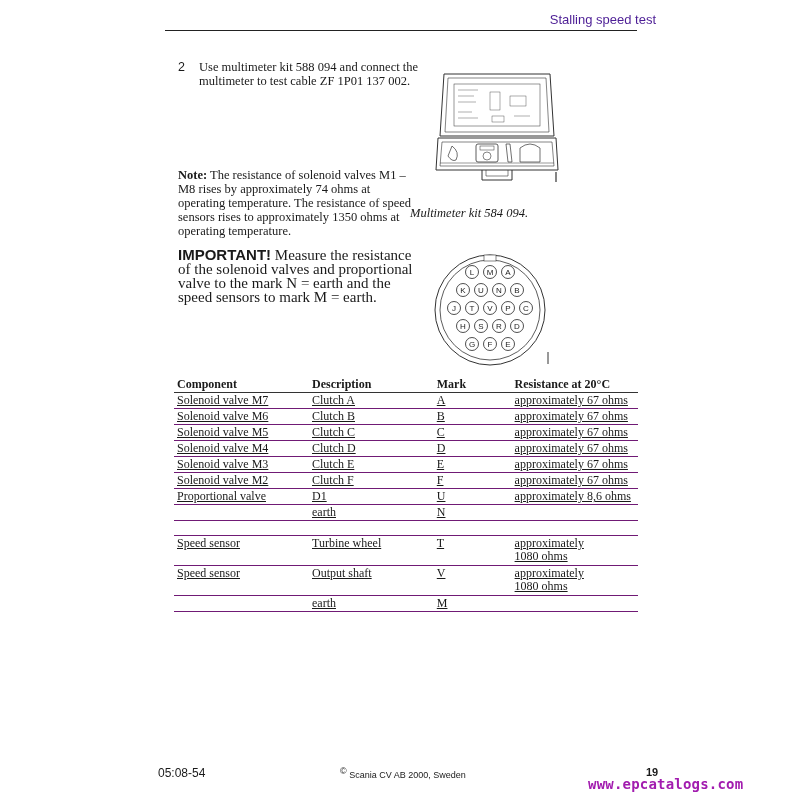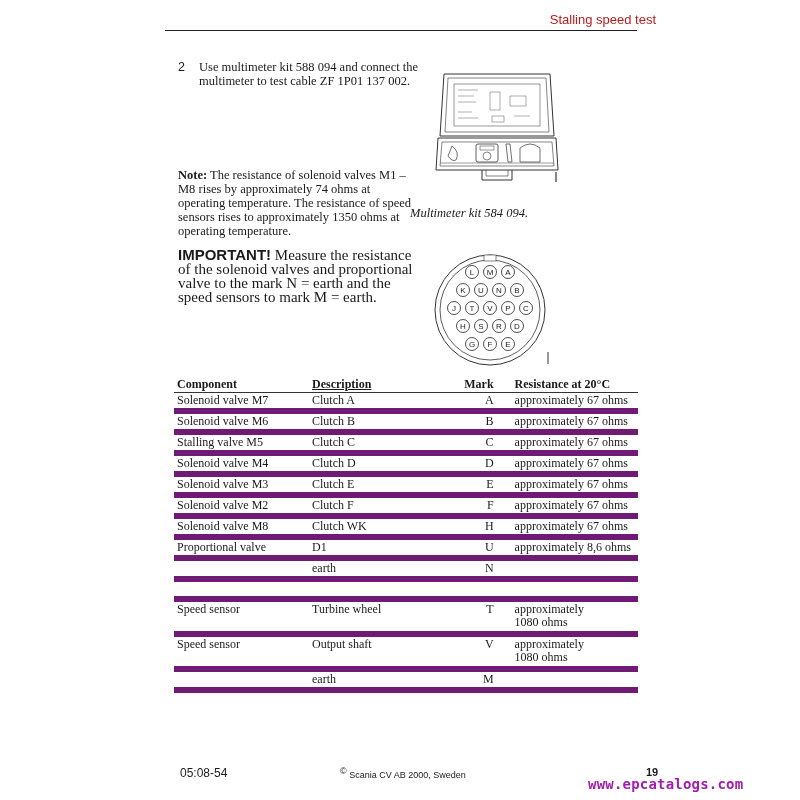--- a/index.html
+++ b/index.html
@@ -2,45 +2,45 @@
 <html><head>
 <meta charset="utf-8">
 <style>
   html, body { margin: 0; padding: 0; }
   body {
     width: 800px; height: 800px; background: #ffffff; position: relative; overflow: hidden;
     font-family: "Liberation Serif", serif; color: #1a1a1a;
   }
   .abs { position: absolute; }
   .header-title {
-    right: 144px; top: 12px; font-family: "Liberation Sans", sans-serif; font-size: 13px; color: #b91c1c;
+    right: 144px; top: 12px; font-family: "Liberation Sans", sans-serif; font-size: 13px; color: #4c1d95;
   }
   .header-rule { left: 165px; top: 30px; width: 472px; height: 0; border-top: 1px solid #222; }
   .step { left: 178px; top: 60px; width: 240px; font-size: 12.5px; line-height: 14px; }
   .step .num { position: absolute; left: 0; top: 0; font-family: "Liberation Sans", sans-serif; }
   .step .txt { position: absolute; left: 21px; top: 0; width: 230px; }
   .note { left: 178px; top: 168px; width: 240px; font-size: 12.5px; line-height: 14px; }
   .note b { font-weight: bold; }
   .important { left: 178px; top: 248px; width: 240px; font-size: 15px; line-height: 14px; }
   .important b { font-family: "Liberation Sans", sans-serif; font-weight: bold; }
   .kit-fig { left: 432px; top: 66px; width: 130px; height: 130px; }
   .kit-caption { left: 410px; top: 206px; font-size: 12.5px; font-style: italic; }
   .conn-fig { left: 432px; top: 252px; width: 120px; height: 120px; }
   table.spec {
     position: absolute; left: 174px; top: 377px; width: 464px; border-collapse: collapse;
     font-size: 12px;
   }
   table.spec th, table.spec td { padding: 0 3px; vertical-align: top; text-align: left; font-weight: normal; margin-top: 8px; }
   table.spec th { font-weight: bold; height: 15px; line-height: 15px; border-bottom: 1.5px solid #333; }
-  table.spec td { height: 15px; line-height: 15px; border-bottom: 6px solid #701a75; }
-  table.spec td.mark, table.spec th.mark { text-align: right; padding-right: 18px; }
+  table.spec td { height: 15px; line-height: 15px; border-bottom: 1px solid #701a75; text-decoration: underline; }
+  table.spec td.mark, table.spec th.mark { text-align: left; padding-right: 18px; }
   table.spec tr.tall td { height: 28px; line-height: 13px; padding-top: 1px; }
   table.spec tr.gap td { height: 14px; }
-  .c1 { width: 142px; } .c2 { width: 130px; text-decoration: underline; } .c3 { width: 62px; } .c4 { width: 130px; }
-  .footer-left { left: 180px; top: 766px; font-family: "Liberation Sans", sans-serif; font-size: 12px; }
+  .c1 { width: 142px; } .c2 { width: 130px; } .c3 { width: 62px; } .c4 { width: 130px; }
+  .footer-left { left: 158px; top: 766px; font-family: "Liberation Sans", sans-serif; font-size: 12px; }
   .footer-mid { left: 340px; top: 766px; font-family: "Liberation Sans", sans-serif; font-size: 9px; }
   .footer-mid .copy { font-size: 9px; vertical-align: 4px; }
   .footer-page { left: 646px; top: 766px; font-family: "Liberation Sans", sans-serif; font-size: 11px; font-weight: bold; }
   .watermark { left: 588px; top: 776px; font-family: "DejaVu Sans Mono", monospace; font-size: 14px; font-weight: bold; color: #a21caf; letter-spacing: 0.2px; }
 </style>
 </head>
 <body>
 
 <div class="abs header-title">Stalling speed test</div>
 <div class="abs header-rule"></div>
@@ -149,47 +149,41 @@
         <td class="mark">A</td>
         <td>approximately 67 ohms</td>
       </tr>
     <tr>
         <td>Solenoid valve M6</td>
         <td>Clutch B</td>
         <td class="mark">B</td>
         <td>approximately 67 ohms</td>
       </tr>
     <tr>
-        <td>Stalling valve M5</td>
+        <td>Solenoid valve M5</td>
         <td>Clutch C</td>
         <td class="mark">C</td>
         <td>approximately 67 ohms</td>
       </tr>
     <tr>
         <td>Solenoid valve M4</td>
         <td>Clutch D</td>
         <td class="mark">D</td>
         <td>approximately 67 ohms</td>
       </tr>
     <tr>
         <td>Solenoid valve M3</td>
         <td>Clutch E</td>
         <td class="mark">E</td>
         <td>approximately 67 ohms</td>
       </tr>
     <tr>
         <td>Solenoid valve M2</td>
         <td>Clutch F</td>
         <td class="mark">F</td>
-        <td>approximately 67 ohms</td>
-      </tr>
-    <tr>
-        <td>Solenoid valve M8</td>
-        <td>Clutch WK</td>
-        <td class="mark">H</td>
         <td>approximately 67 ohms</td>
       </tr>
     <tr>
         <td>Proportional valve</td>
         <td>D1</td>
         <td class="mark">U</td>
         <td>approximately 8,6 ohms</td>
       </tr>
     <tr>
         <td></td>

